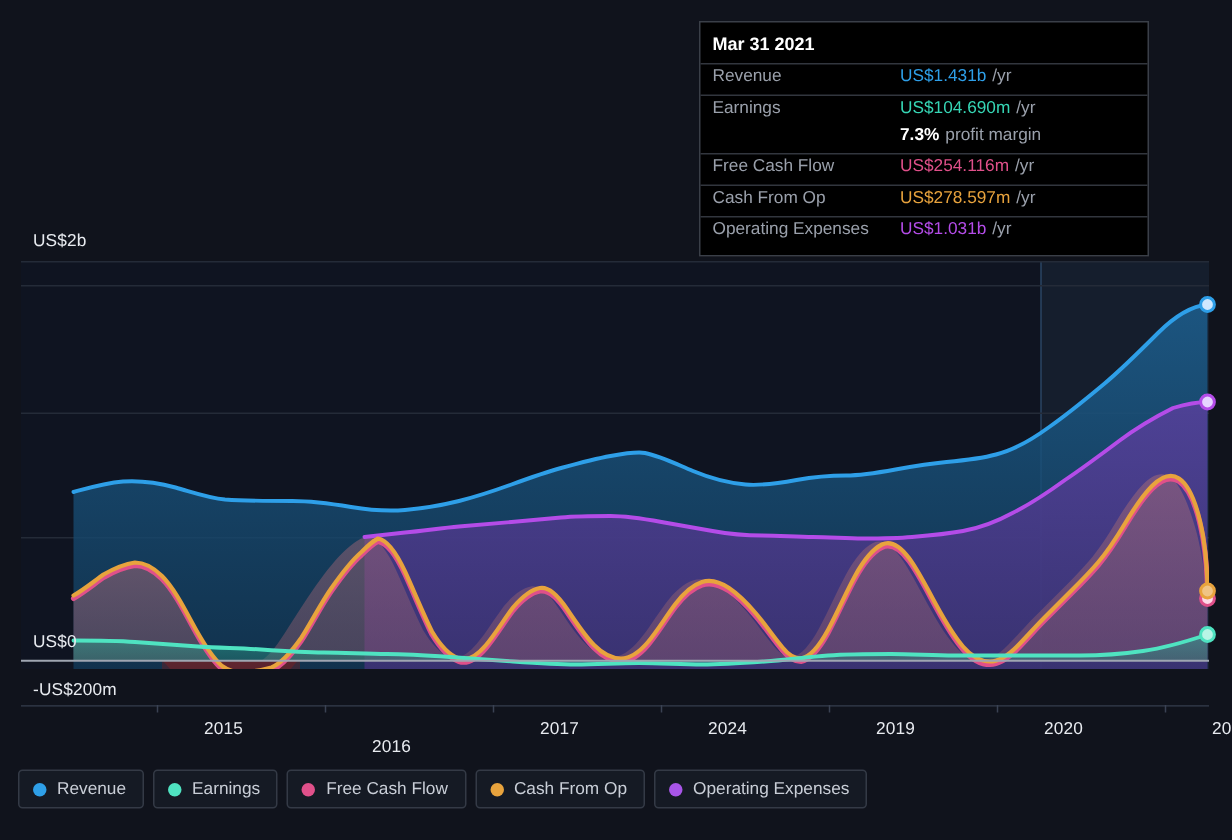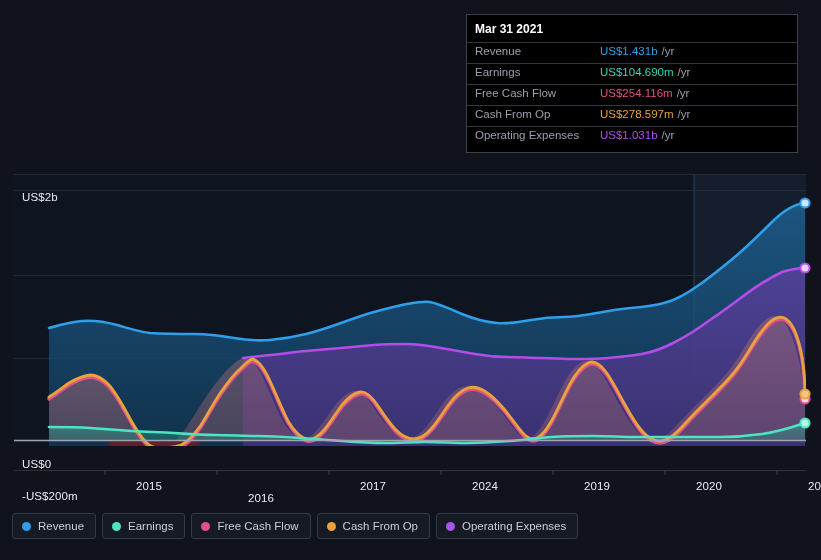--- a/index.html
+++ b/index.html
@@ -25,29 +25,29 @@
   .chart-svg { position: absolute; left: 0; top: 0; }
 
   
   .axis-label {
     position: absolute;
     font-size: 11.5px;
     color: #e8ebf0;
     white-space: nowrap;
     letter-spacing: .1px;
   }
-  .y-label { left: 22px; margin-top: 36px; }
+  .y-label { left: 22px; }
   .x-label { transform: translateX(-50%); color: #e8ebf0; font-size: 11.5px; margin-left: 44px; }
 
   
   #tooltip {
     position: absolute;
     left: 466px;
     top: 14px;
-    width: 332px;
+    width: 300px;
     background: #000000;
     border: 1px solid #3a3f48;
     box-sizing: border-box;
     padding: 7px 0 5px 0;
     font-size: 11.5px;
     z-index: 20;
   }
   #tooltip .tt-date {
     font-weight: bold;
     color: #ffffff;
@@ -328,20 +328,25 @@
       <span class="tt-val" style="color:#2e9fe8">US$1.431b</span>
       <span class="tt-unit">/yr</span>
     </div>
 
     <div class="tt-row">
       <span class="tt-key">Earnings</span>
       <span class="tt-val" style="color:#36d6b5">US$104.690m</span>
       <span class="tt-unit">/yr</span>
     </div>
 
+    <div class="tt-row no-rule">
+      <span class="tt-key"></span>
+      <span class="tt-margin-val">7.3%</span>
+      <span class="tt-margin-txt">profit margin</span>
+    </div>
 
     <div class="tt-row">
       <span class="tt-key">Free Cash Flow</span>
       <span class="tt-val" style="color:#e0508a">US$254.116m</span>
       <span class="tt-unit">/yr</span>
     </div>
 
     <div class="tt-row">
       <span class="tt-key">Cash From Op</span>
       <span class="tt-val" style="color:#e8a33d">US$278.597m</span>

